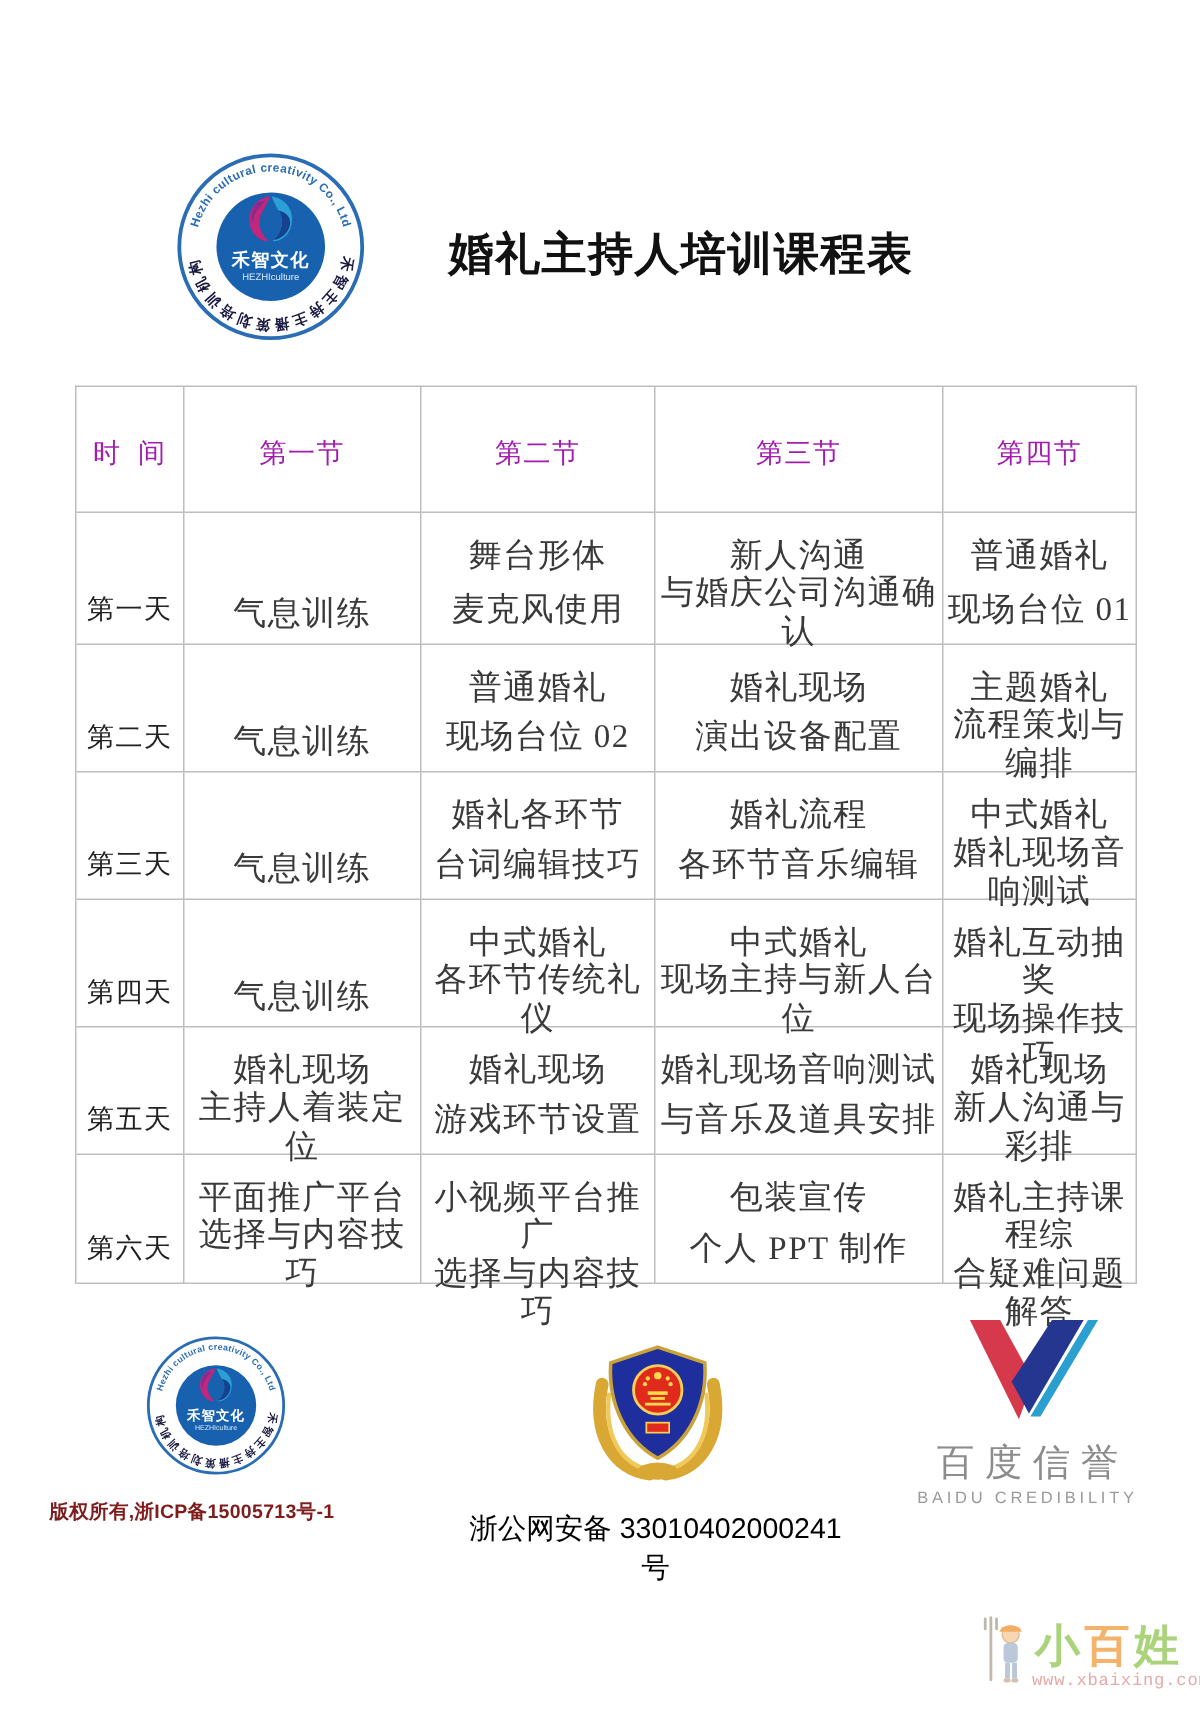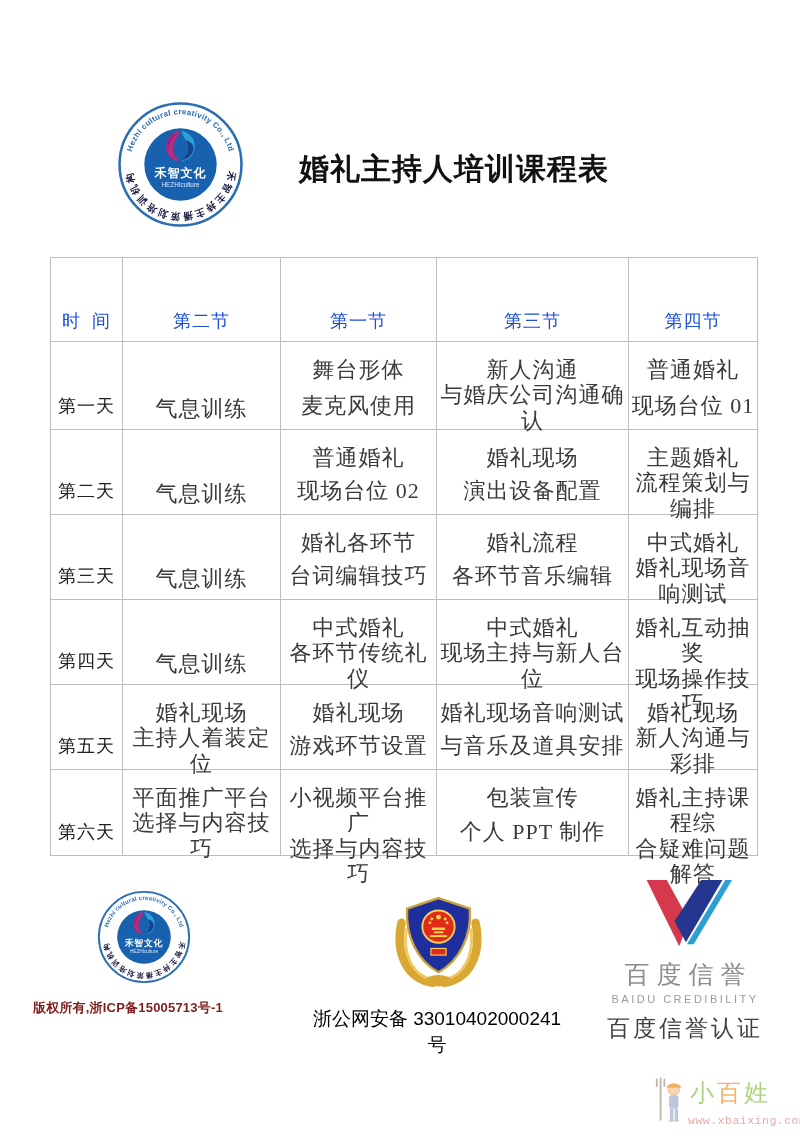--- a/index.html
+++ b/index.html
@@ -15,21 +15,21 @@
   
   .course-table{position:absolute;left:50px;top:257px;display:grid;
                 grid-template-columns:72px 158px 156px 192px 129px;
                 grid-template-rows:84px 88px 85px 85px 85px 85px 86px;
                 border-top:1px solid #bdbdbd;border-left:1px solid #bdbdbd;box-sizing:border-box;}
   .cell{border-right:1px solid #bdbdbd;border-bottom:1px solid #bdbdbd;box-sizing:border-box;
         display:flex;flex-direction:column;align-items:center;text-align:center;
         font-size:22px;color:#3a3a3a;letter-spacing:1px;line-height:1.15;}
   .cell.two{justify-content:space-between;padding:15px 2px 11px;}
   .cell.one{justify-content:flex-end;padding:0 2px 8px;}
-  .cell.th{justify-content:flex-end;padding-bottom:9px;font-size:18px;color:#1d4ed8;white-space:pre;}
+  .cell.th{justify-content:flex-end;padding-bottom:28px;font-size:18px;color:#a21caf;white-space:pre;}
   .cell.day{justify-content:flex-end;padding-bottom:12px;font-size:18px;color:#222;}
 
   
   .copyright{position:absolute;left:33px;top:999px;font-family:"Liberation Sans","DejaVu Sans",sans-serif;
              font-weight:700;font-size:13px;color:#7f1d1d;letter-spacing:0.2px;}
   .police-badge{position:absolute;left:391px;top:888px;width:95px;height:100px;}
   .police-text{position:absolute;left:307px;top:1006px;width:260px;text-align:center;
                font-family:"Liberation Sans","DejaVu Sans",sans-serif;font-weight:400;
                font-size:19px;color:#000;}
   .baidu{position:absolute;left:585px;top:877px;width:200px;text-align:center;}
@@ -38,21 +38,21 @@
             font-size:25px;color:#8c8c8c;letter-spacing:7px;text-indent:7px;}
   .baidu-en{margin-top:2px;font-family:"Liberation Sans","DejaVu Sans",sans-serif;
             font-size:11px;color:#9a9a9a;letter-spacing:2.5px;}
   .baidu-cert{margin-top:8px;font-family:"Liberation Sans","DejaVu Sans",sans-serif;
               font-size:23px;color:#3f3f3f;letter-spacing:3px;}
 
   
   .watermark{position:absolute;left:648px;top:1072px;width:148px;height:62px;opacity:.85;}
   .wm-figure{position:absolute;left:6px;top:4px;}
   .wm-name{position:absolute;left:42px;top:5px;font-family:"Liberation Sans","DejaVu Sans",sans-serif;
-           font-weight:400;font-size:24px;letter-spacing:3px;white-space:nowrap;}
+           font-weight:700;font-size:30px;letter-spacing:3px;white-space:nowrap;}
   .wm-url{position:absolute;left:40px;top:42px;font-family:"Liberation Mono","DejaVu Sans Mono",monospace;
           font-size:11.5px;color:#e39a9a;letter-spacing:0.5px;}
 
   
   .arc-en{font-family:"Liberation Sans","DejaVu Sans",sans-serif;font-size:12.5px;font-weight:700;
           fill:#2a6db5;letter-spacing:0.5px;}
   .arc-cn{font-family:"Liberation Sans","DejaVu Sans",sans-serif;font-size:15px;font-weight:700;
           fill:#17173f;letter-spacing:3.5px;}
   .logo-cn{font-family:"Liberation Sans","DejaVu Sans",sans-serif;font-size:19px;font-weight:700;
            fill:#ffffff;letter-spacing:1.5px;text-anchor:middle;}
@@ -79,22 +79,22 @@
     <path d="M101,47 C118,50 126,65 121,80 C118,89 109,95 102,94 C112,86 115,72 108,62 C105,56 102,51 101,47 Z" fill="#2b9fd6"></path>
     <path d="M108,62 C115,72 112,85 103,93 C111,92 118,86 120,78 C122,70 117,64 108,62 Z" fill="#16418f"></path>
     <text x="100" y="120" class="logo-cn">禾智文化</text>
     <text x="100" y="135" class="logo-en">HEZHIculture</text>
   </svg></div>
 
   <h1 class="page-title">婚礼主持人培训课程表</h1>
 
   <div class="course-table">
       <div class="cell th">时  间</div>
+      <div class="cell th">第一节</div>
       <div class="cell th">第二节</div>
-      <div class="cell th">第一节</div>
       <div class="cell th">第三节</div>
       <div class="cell th">第四节</div>
       <div class="cell day">第一天</div>
       <div class="cell one">
         <span>气息训练</span>
       </div>
       <div class="cell two">
         <span>舞台形体</span>
         <span>麦克风使用</span>
       </div>
@@ -233,21 +233,20 @@
 
   <div class="baidu">
     <span id="baidu-v">
   <svg viewBox="0 0 100 78" width="96" height="75">
     <polygon points="10,3 31,3 54,45 44,72" fill="#d5394b"></polygon>
     <polygon points="67,3 89,3 51,68 39,46" fill="#24368f"></polygon>
     <polygon points="92,3 99,3 59,70 52,70" fill="#2b9fd0"></polygon>
   </svg></span>
     <div class="baidu-cn">百度信誉</div>
     <div class="baidu-en">BAIDU CREDIBILITY</div>
-    <div class="baidu-cert">百度信誉认证</div>
   </div>
 
   <div class="watermark">
     <span class="wm-figure">
   <svg viewBox="0 0 34 52" width="32" height="50">
     <path d="M3,10 V3 M7,8 V2 M11,10 V3 M7,8 V46" stroke="#b5ac9c" stroke-width="2" fill="none" stroke-linecap="round"></path>
     <circle cx="21" cy="14" r="6" fill="#f6cfa8" stroke="#e0b084" stroke-width="1"></circle>
     <path d="M14,10 A8,5 0 0 1 28,10 L29,12 L13,12 Z" fill="#f0a24a"></path>
     <rect x="16" y="20" width="10" height="14" rx="3" fill="#aebfd4"></rect>
     <rect x="17" y="34" width="3.5" height="11" fill="#aebfd4"></rect>

